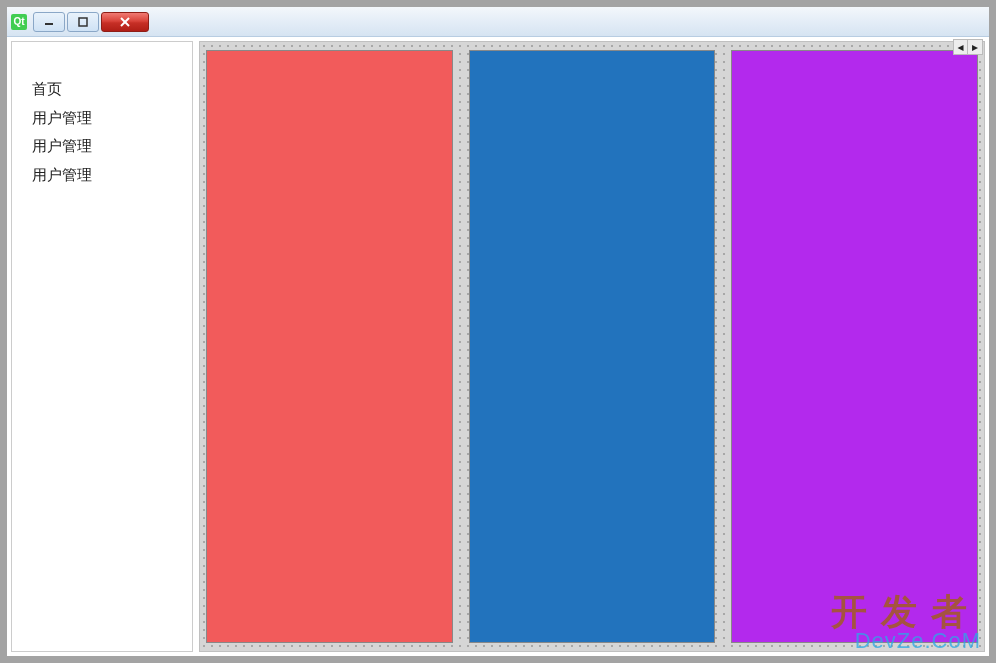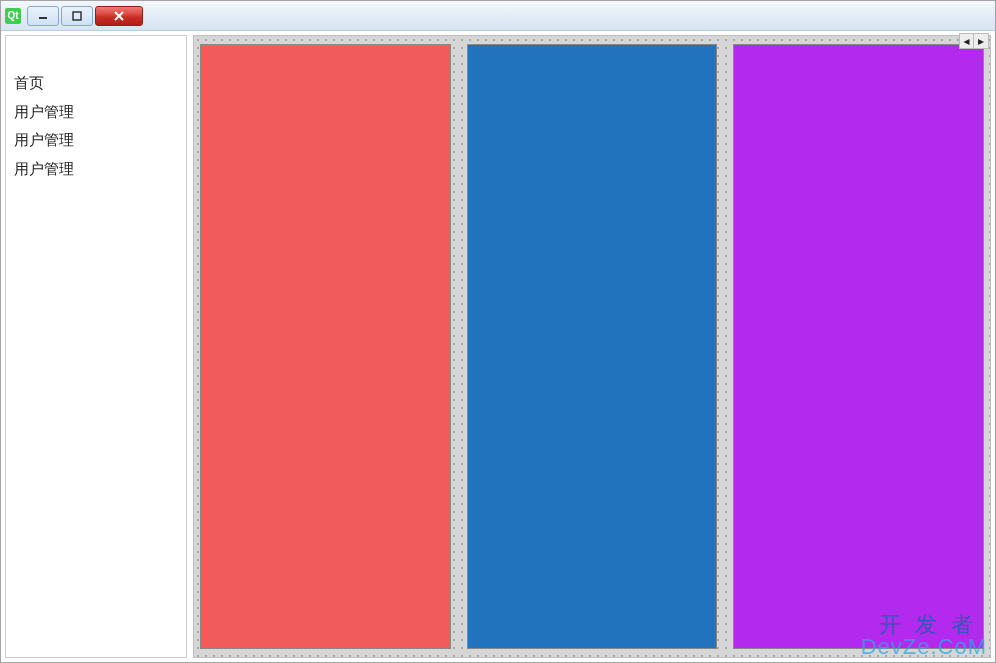--- a/index.html
+++ b/index.html
@@ -8,21 +8,21 @@
     font-size: 13px;
     background: #fff;
     width: 996px;
     height: 663px;
     overflow: hidden;
     position: relative;
   }
   .window {
     width: 996px;
     height: 663px;
-    border: 1px solid #a3a3a3;
+    border: 7px solid #a3a3a3;
     background: #fff;
     display: flex;
     flex-direction: column;
     position: relative;
   }
   .titlebar {
     height: 30px;
     background: linear-gradient(to bottom, #f3f7fb 0%, #e4edf7 50%, #d6e4f2 100%);
     border-bottom: 1px solid #b8cde2;
     display: flex;
@@ -78,21 +78,21 @@
     flex: 1;
     display: flex;
     position: relative;
     padding: 4px 4px 4px 4px;
     background:#fff;
   }
   .sidebar {
     width: 182px;
     background: #ffffff;
     border: 1px solid #cccccc;
-    padding: 36px 0 0 8px;
+    padding: 36px 0 0 20px;
     display: flex;
     flex-direction: column;
     gap: 6px;
     font-size: 15px;
     color: #222;
   }
   .sidebar div {
     cursor: pointer;
     line-height: 1.5;
   }
@@ -143,26 +143,26 @@
   .nav-arrows span:first-child{border-right:1px solid #bbb;}
   .watermark {
     position: absolute;
     right: 8px;
     bottom: 4px;
     text-align: right;
     pointer-events: none;
     line-height: 1;
   }
   .watermark .line1 {
-    font-size: 22px;
+    font-size: 36px;
     font-family: "Microsoft YaHei","SimHei",sans-serif;
-    color: #0369a1;
+    color: #a16207;
     letter-spacing: 14px;
     opacity: 0.75;
-    font-weight: 400;
+    font-weight: 700;
   }
   .watermark .line2 {
     font-size: 22px;
     font-family: "Arial",sans-serif;
     color: #2aa9e6;
     opacity: 0.75;
     letter-spacing: 1px;
     margin-left: 6px;
   }
 </style>

